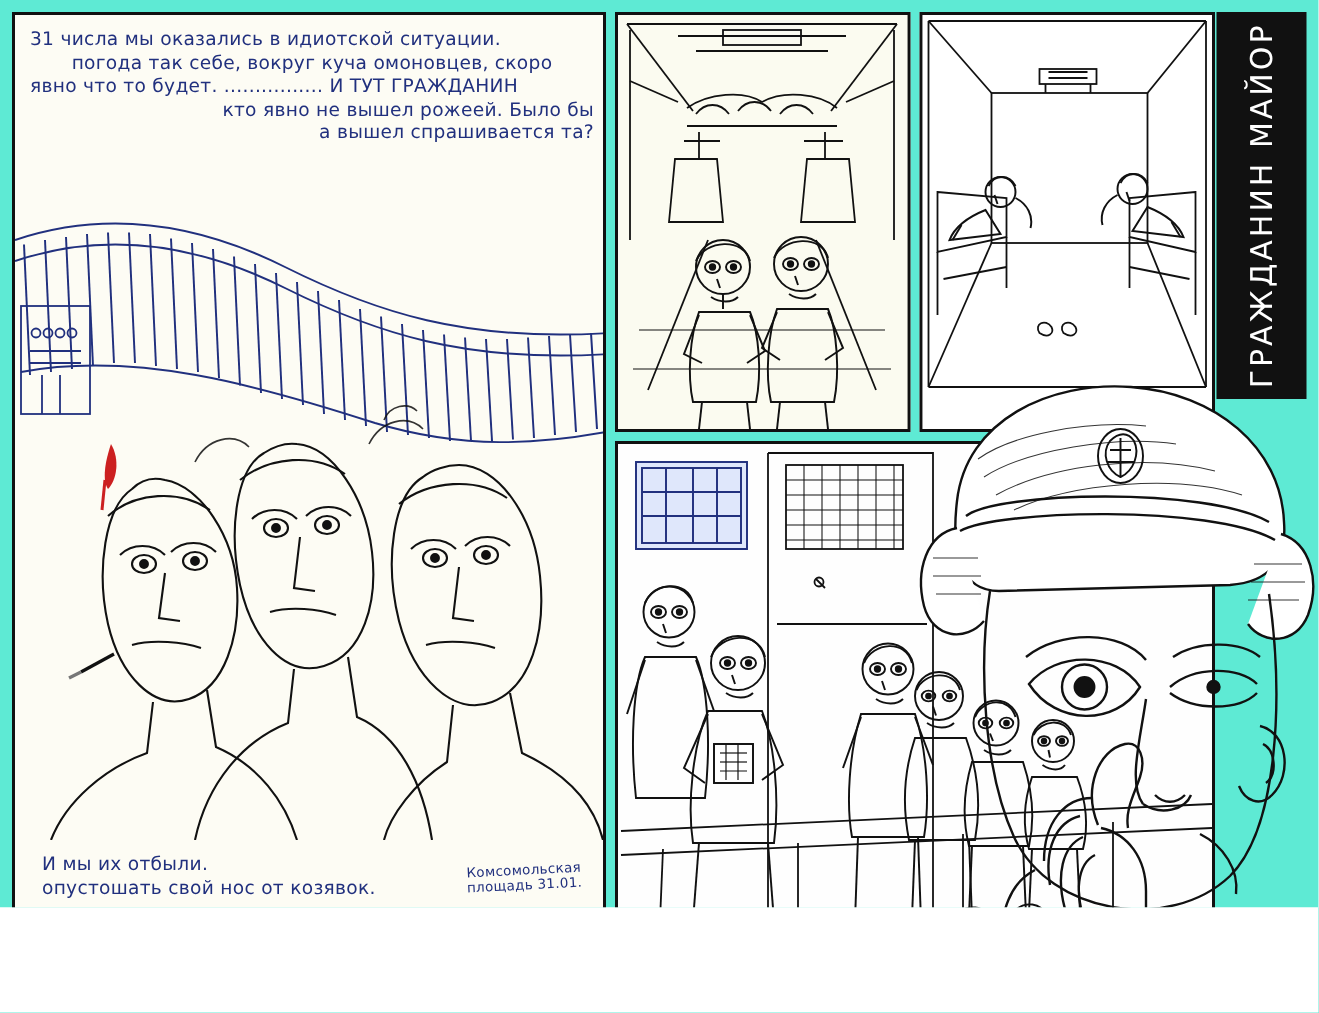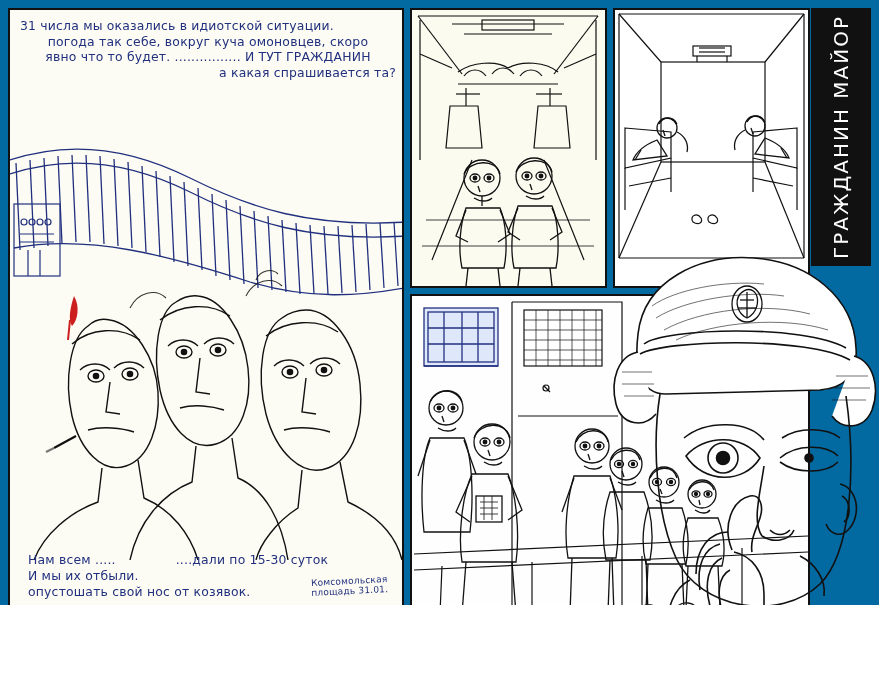--- a/index.html
+++ b/index.html
@@ -7,21 +7,21 @@
     padding: 0;
     background: #ffffff;
   }
   body {
     font-family: "Liberation Sans", sans-serif;
   }
   #page {
     position: relative;
     width: 879px;
     height: 605px;
-    background: #0369a1;
+    background: #5eead4;
     overflow: hidden;
   }
   
   .panel {
     position: absolute;
     box-sizing: border-box;
     border: 2px solid #111;
     background: #fffef9;
     overflow: hidden;
   }
@@ -38,21 +38,21 @@
   .p1-text {
     position: absolute;
     left: 10px; top: 8px; width: 376px;
     font-size: 12.4px;
     line-height: 15.6px;
     text-align: right;
     color: #21307e;
   }
   .p1-text div:first-child { text-align: left; }
   .p1-text div:nth-child(2) { text-align: center; }
-  .p1-text div:nth-child(3) { text-align: center; }
+  .p1-text div:nth-child(3) { text-align: left; }
   .p1-bottom {
     position: absolute;
     left: 18px; bottom: 22px; width: 370px;
     font-size: 12.4px;
     line-height: 16px;
     color: #21307e;
   }
   .p1-bottom .row { display: flex; }
   .p1-bottom .row span:last-child { margin-left: 60px; }
   .p1-stamp {
@@ -149,21 +149,22 @@
 <body>
 
 <div id="page">
 
   <div class="panel" id="panel-left">
 
     <div class="p1-text handtext">
       <div>31 числа мы оказались в идиотской ситуации.</div>
       <div>погода так себе, вокруг куча омоновцев, скоро</div>
       <div>явно что то будет. ................ И ТУТ ГРАЖДАНИН</div>
-      <div>а какая спрашивается та?</div>
+      <div>кто явно не вышел рожеей. Было бы</div>
+      <div>а вышел спрашивается та?</div>
     </div>
 
     <div class="crowd">
       <svg width="396" height="430" viewBox="0 0 396 430">
 
         <g stroke="#21307e" stroke-width="1.3" fill="none">
           <path d="M0 30 C 60 10, 120 18, 180 48 C 240 78, 300 98, 396 92"></path>
           <path d="M0 44 C 60 24, 120 32, 180 62 C 240 92, 300 112, 396 106"></path>
 
           <g>
@@ -272,24 +273,20 @@
 
         <g stroke="#111" stroke-width="1.1" fill="none" opacity="0.85">
           <path d="M236 166 C 244 150, 262 146, 272 156"></path>
           <path d="M246 150 C 250 140, 262 138, 268 144"></path>
           <path d="M120 178 C 128 162, 146 158, 156 168"></path>
         </g>
       </svg>
     </div>
 
     <div class="p1-bottom handtext">
-      <div class="row">
-        <span>Нам всем .....</span>
-        <span>....дали по 15-30 суток</span>
-      </div>
       <div>И мы их отбыли.</div>
       <div>опустошать свой нос от козявок.</div>
     </div>
 
     <div class="p1-stamp handtext">
       <div>Комсомольская</div>
       <div>площадь  31.01.</div>
     </div>
   </div>
 

